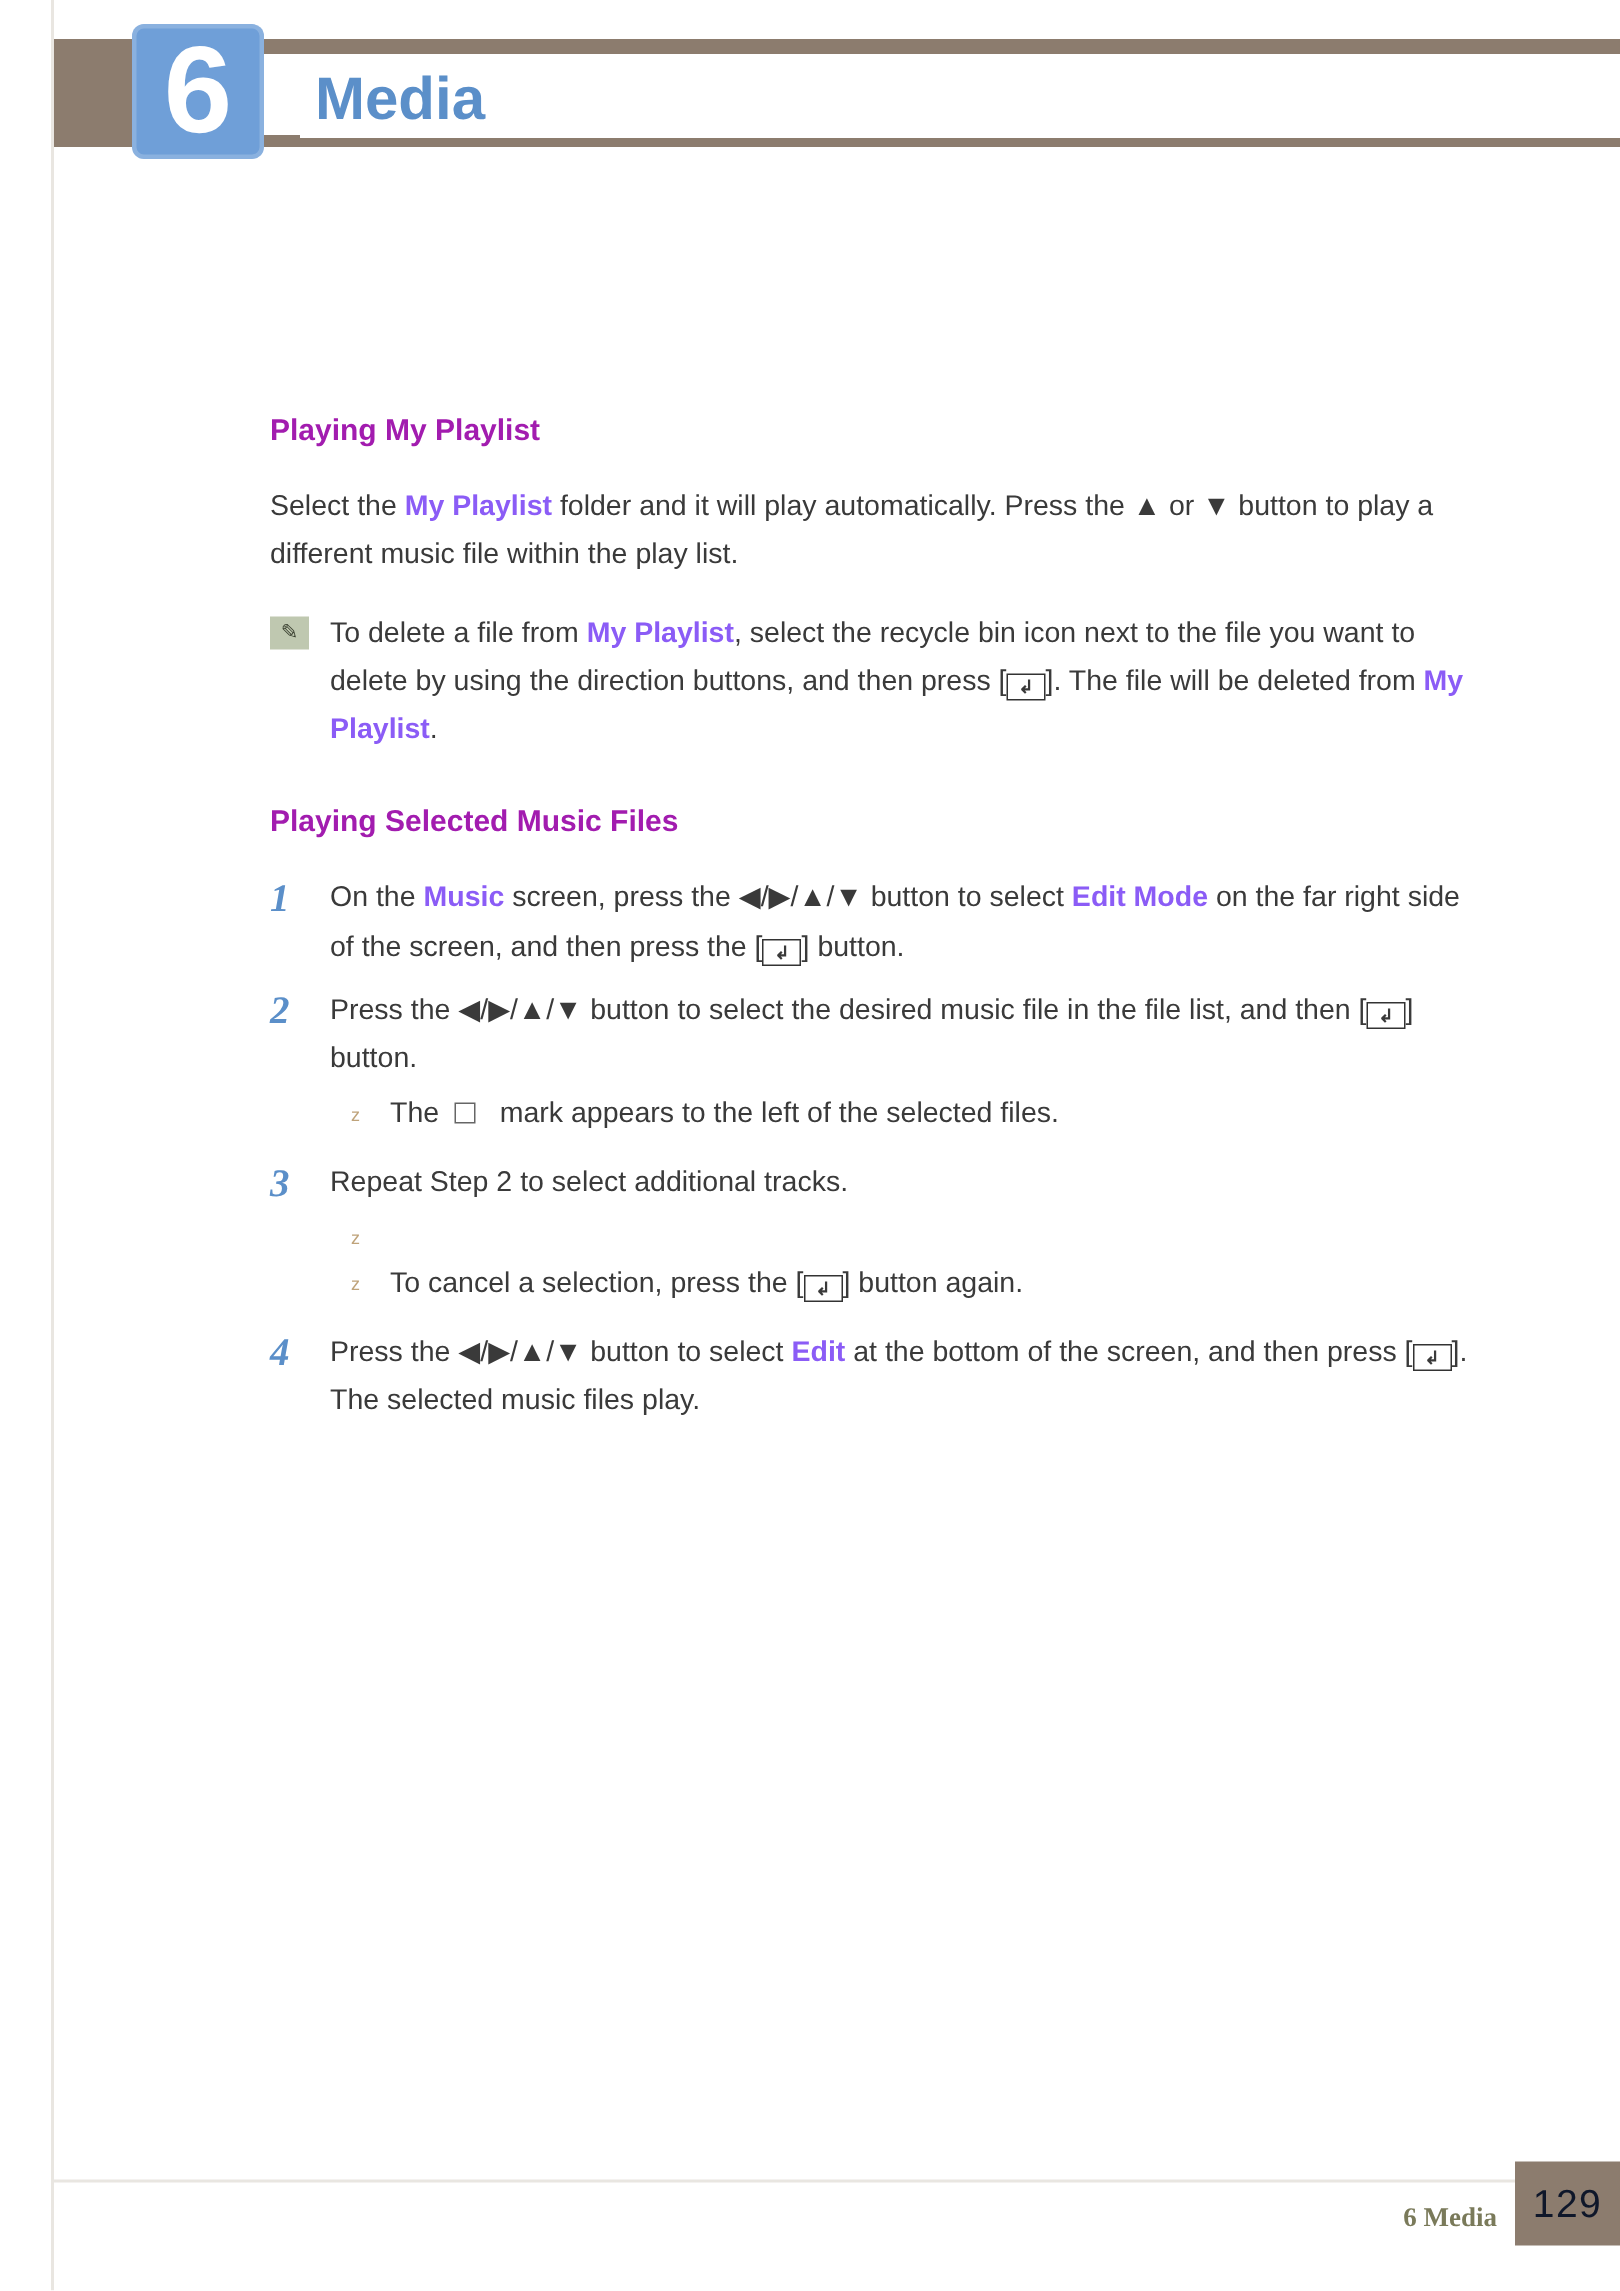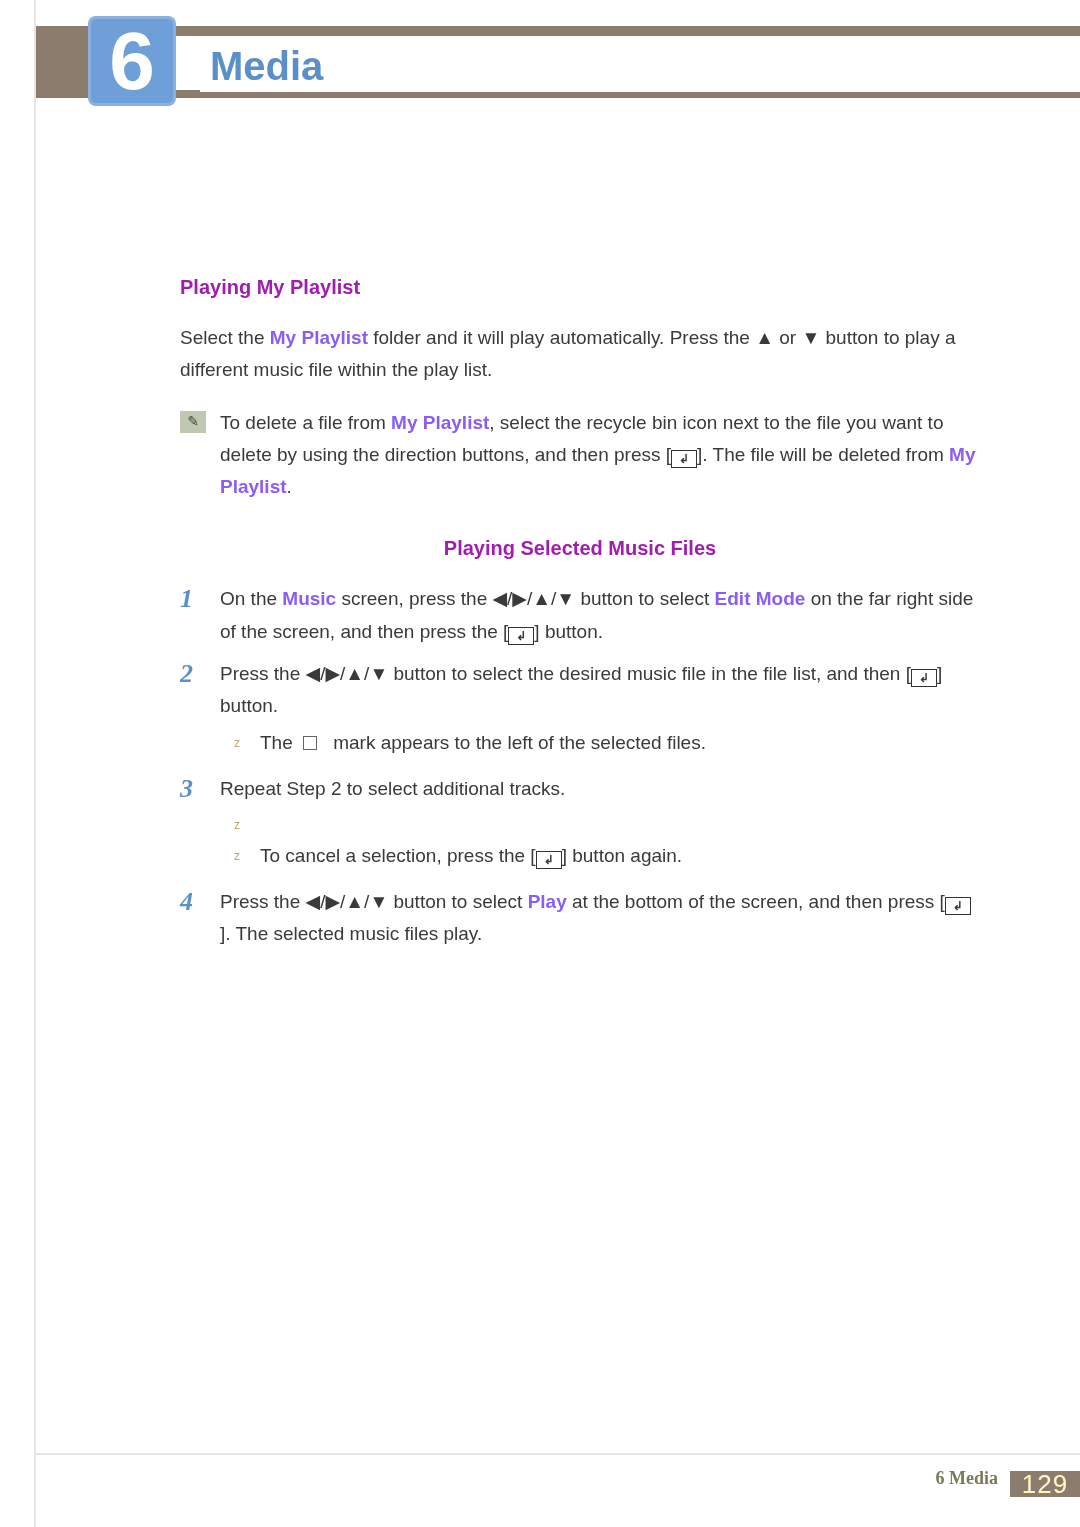--- a/index.html
+++ b/index.html
@@ -22,21 +22,21 @@
   .step-list { margin-top: 4px; }
   .step { display: flex; gap: 18px; margin-bottom: 10px; }
   .step-num { color: #5b8fc9; font-size: 26px; font-style: italic; font-weight: bold; width: 22px; flex: none; line-height: 1.2; font-family: Georgia, 'Times New Roman', serif; }
   .step-body { flex: 1; }
   .sub { display: flex; gap: 14px; margin-left: 14px; margin-top: 4px; margin-bottom: 4px; }
   .sub-mark { color: #bfa37a; font-size: 12px; width: 12px; flex: none; margin-top: 6px; }
   .enter-icon { display: inline-flex; align-items: center; justify-content: center; border: 1.5px solid #333; width: 26px; height: 18px; font-size: 12px; vertical-align: -2px; padding: 0 1px; }
   .enter-icon::before { content: "↲"; font-weight: bold; }
   .checkbox-sym { display: inline-block; border: 1.5px solid #666; width: 14px; height: 14px; vertical-align: -1px; }
   .footer { position: absolute; left: 0; right: 0; bottom: 30px; height: 40px; }
-  .footer-bar { position: absolute; right: 0; bottom: 0; width: 70px; height: 26px; background: #8c7c6e; color: #fef9c3; display: flex; align-items: center; justify-content: center; font-size: 26px; letter-spacing: 1px; }
+  .footer-bar { position: absolute; right: 0; bottom: 0; width: 70px; height: 56px; background: #8c7c6e; color: #0f172a; display: flex; align-items: center; justify-content: center; font-size: 26px; letter-spacing: 1px; }
   .footer-label { position: absolute; right: 82px; bottom: 8px; color: #7a7a5a; font-size: 18px; font-weight: bold; font-family: Liberation Serif, serif; }
   .footer-rule { position: absolute; left: 36px; right: 0; bottom: 42px; height: 2px; background: #e9e6e1; }
 </style>
 </head>
 <body>
 
 <div class="page">
   <div class="left-rule"></div>
   <div class="header-band"></div>
   <div class="title-strip"></div>
@@ -53,21 +53,21 @@
       <span>Select the </span><span class="kw">My Playlist</span><span> folder and it will play automatically. Press the ▲ or ▼ button to play a different music file within the play list.</span>
     </div>
 
     <div class="note-row">
       <span class="note-icon">✎</span>
       <div class="note-text">
         <span>To delete a file from </span><span class="kw">My Playlist</span><span>, select the recycle bin icon next to the file you want to delete by using the direction buttons, and then press [</span><span class="enter-icon"></span><span>]. The file will be deleted from </span><span class="kw">My Playlist</span><span>.</span>
       </div>
     </div>
 
-    <div class="h-orange" style="margin-top:24px;text-align:center;">Playing Selected Music Files</div>
+    <div class="h-orange" style="margin-top:24px;">Playing Selected Music Files</div>
 
     <div class="step-list">
 
       <div class="step">
         <div class="step-num">1</div>
         <div class="step-body">
           <span>On the </span><span class="kw">Music</span><span> screen, press the ◀/▶/▲/▼ button to select </span><span class="kw">Edit Mode</span><span> on the far right side of the screen, and then press the [</span><span class="enter-icon"></span><span>] button.</span>
         </div>
       </div>
 
@@ -98,21 +98,21 @@
             <div>
               <span>To cancel a selection, press the [</span><span class="enter-icon"></span><span>] button again.</span>
             </div>
           </div>
         </div>
       </div>
 
       <div class="step">
         <div class="step-num">4</div>
         <div class="step-body">
-          <span>Press the ◀/▶/▲/▼ button to select </span><span class="kw">Play</span><span> at the bottom of the screen, and then press [</span><span class="enter-icon"></span><span>]. The selected music files play.</span>
+          <span>Press the ◀/▶/▲/▼ button to select </span><span class="kw">Edit</span><span> at the bottom of the screen, and then press [</span><span class="enter-icon"></span><span>]. The selected music files play.</span>
         </div>
       </div>
 
     </div>
   </div>
 
   <div class="footer">
     <div class="footer-rule"></div>
     <div class="footer-label">6 Media</div>
     <div class="footer-bar">129</div>

